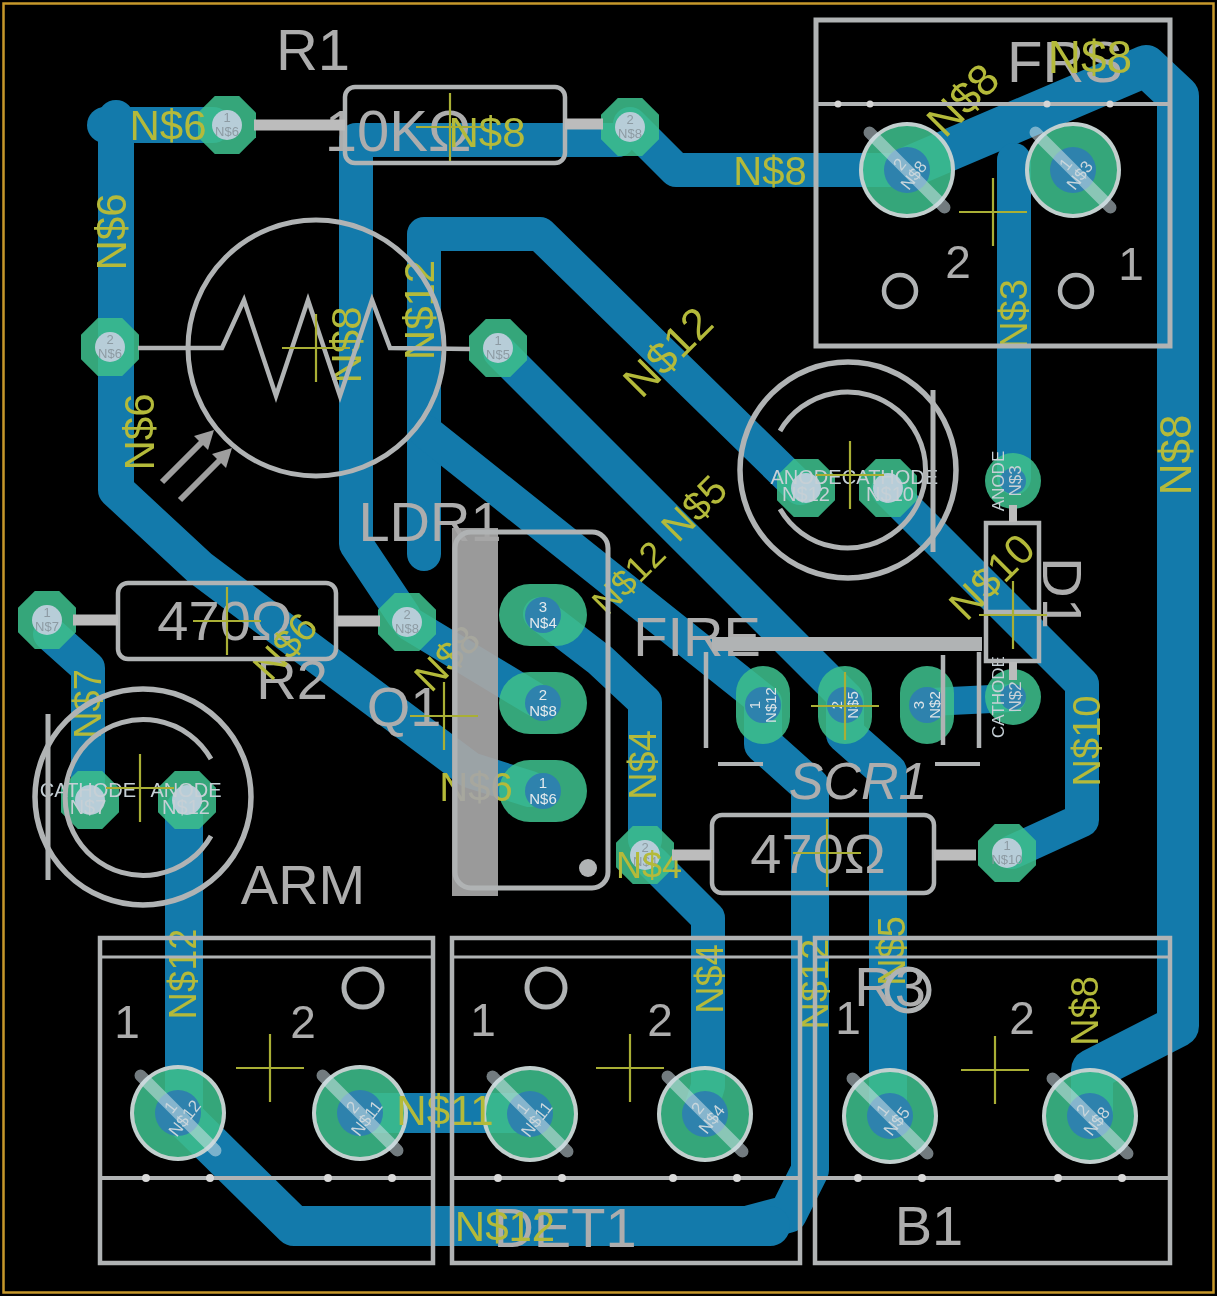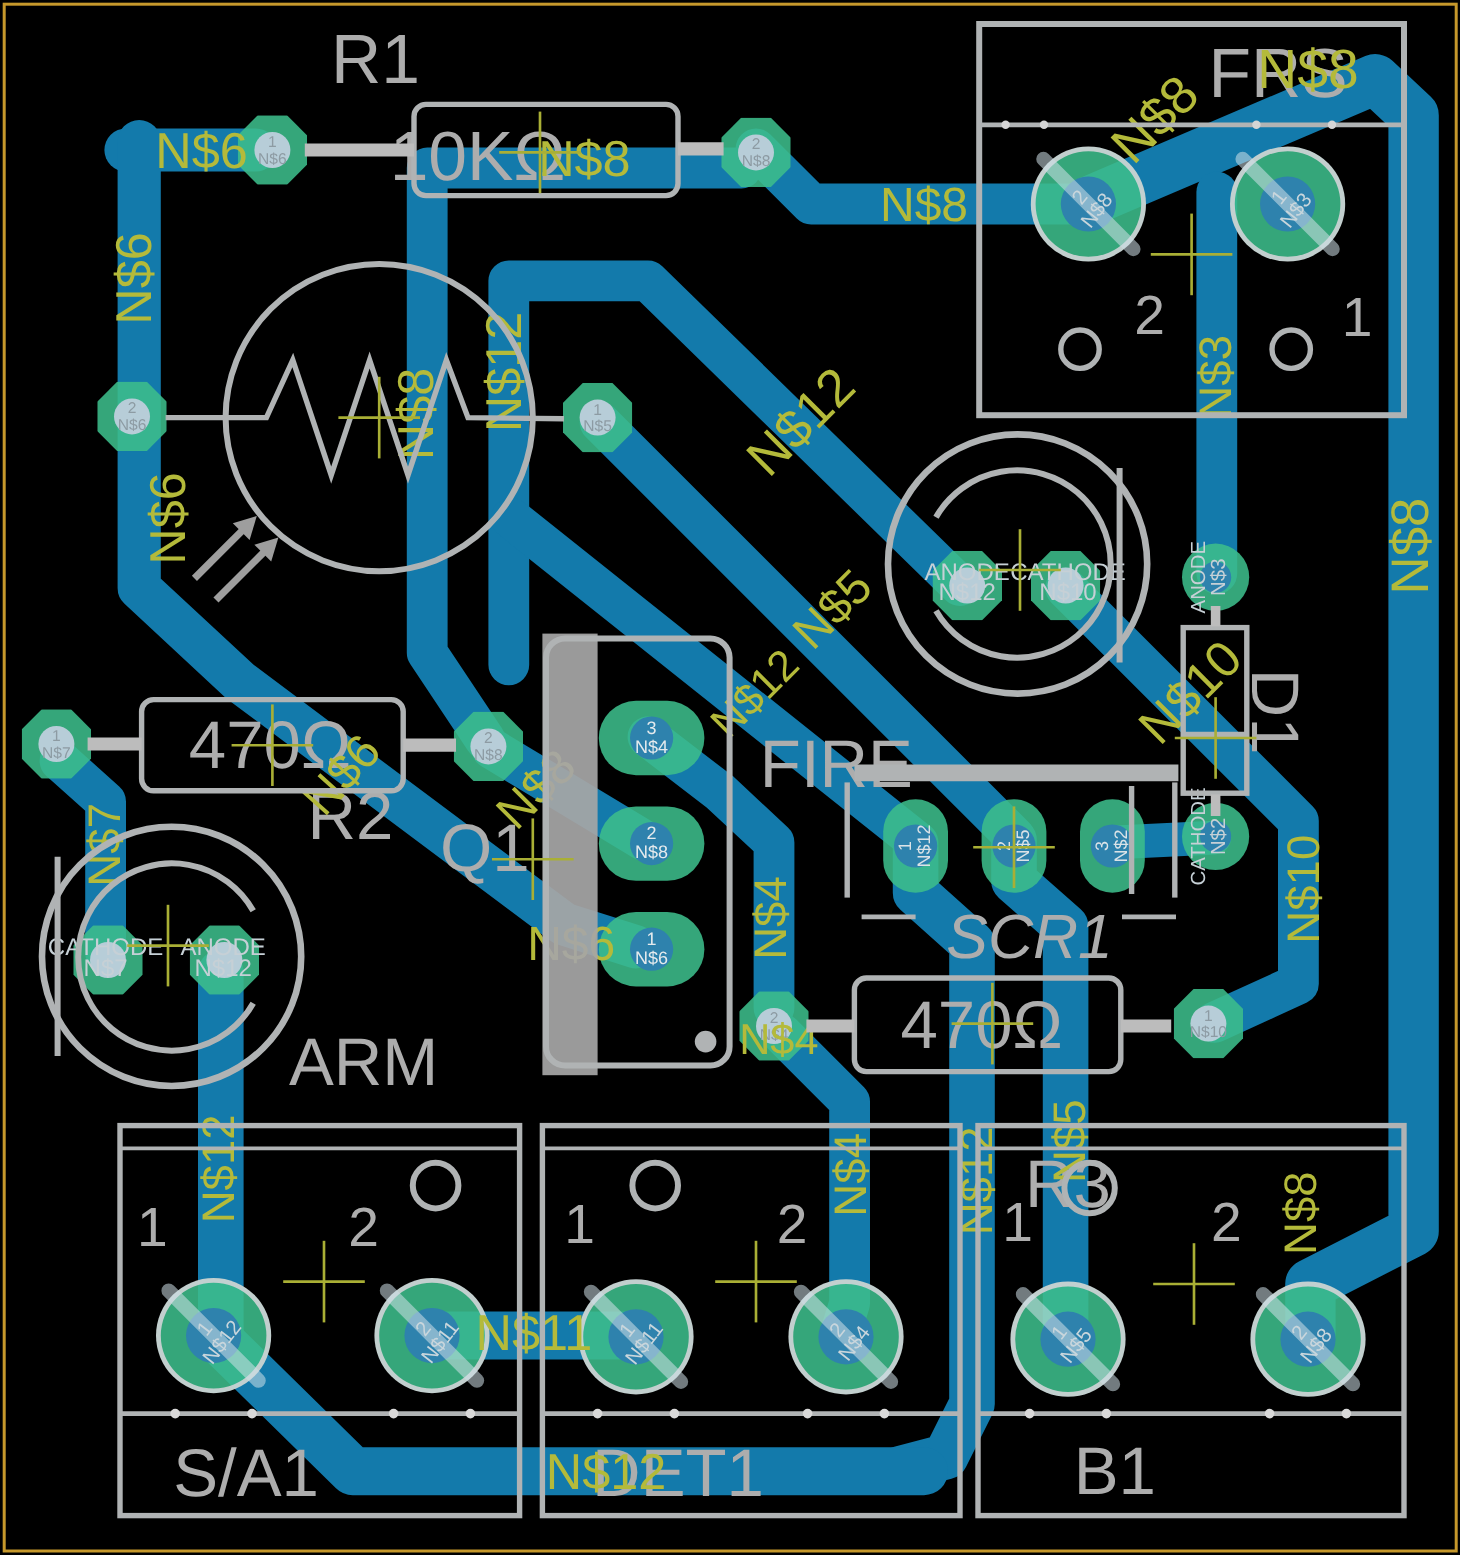--- a/index.html
+++ b/index.html
@@ -60,30 +60,30 @@
       <polyline points="930,702 1012,698" stroke-width="28"></polyline>
       <polyline points="50,634 88,668 88,794" stroke-width="34"></polyline>
       <polyline points="184,810 184,1110" stroke-width="38"></polyline>
     </g>
   </svg>
 
   <div id="objects">
       <div class="silk" style="left: 313px; top: 50px; transform: translate(-50%, -50%); font-size: 58px;">R1</div>
       <div class="silk" style="left: 398px; top: 131px; transform: translate(-50%, -50%); font-size: 58px;">10KΩ</div>
       <div class="silk" style="left: 1065px; top: 62px; transform: translate(-50%, -50%); font-size: 58px;">FRS</div>
+      <div class="silk" style="left: 430px; top: 522px; transform: translate(-50%, -50%); font-size: 56px;">LDR1</div>
       <div class="silk" style="left: 404px; top: 707px; transform: translate(-50%, -50%); font-size: 56px;">Q1</div>
       <div class="silk" style="left: 697px; top: 592px; transform: translate(-50%, -50%); font-size: 56px; margin-top: 45px;">FIRE</div>
       <div class="silk" style="left: 1062px; top: 593px; transform: translate(-50%, -50%) rotate(90deg); font-size: 56px;">D1</div>
       <div class="silk" style="left: 858px; top: 781px; transform: translate(-50%, -50%); font-size: 52px; font-style: italic;">SCR1</div>
       <div class="silk" style="left: 225px; top: 621px; transform: translate(-50%, -50%); font-size: 56px;">470Ω</div>
       <div class="silk" style="left: 292px; top: 680px; transform: translate(-50%, -50%); font-size: 56px;">R2</div>
       <div class="silk" style="left: 303px; top: 885px; transform: translate(-50%, -50%); font-size: 56px;">ARM</div>
       <div class="silk" style="left: 818px; top: 854px; transform: translate(-50%, -50%); font-size: 56px;">470Ω</div>
       <div class="silk" style="left: 890px; top: 987px; transform: translate(-50%, -50%); font-size: 56px;">R3</div>
-      <div class="silk" style="left: 205px; top: 1228px; transform: translate(-50%, -50%); font-size: 56px;">S/A1</div>
       <div class="silk" style="left: 565px; top: 1228px; transform: translate(-50%, -50%); font-size: 56px;">DET1</div>
       <div class="silk" style="left: 929px; top: 1226px; transform: translate(-50%, -50%); font-size: 56px;">B1</div>
       <div class="pin" style="left: 958px; top: 262px; transform: translate(-50%, -50%); font-size: 46px;">2</div>
       <div class="pin" style="left: 1131px; top: 264px; transform: translate(-50%, -50%); font-size: 46px;">1</div>
       <div class="pin" style="left: 127px; top: 1022px; transform: translate(-50%, -50%); font-size: 46px;">1</div>
       <div class="pin" style="left: 303px; top: 1022px; transform: translate(-50%, -50%); font-size: 46px;">2</div>
       <div class="pin" style="left: 483px; top: 1020px; transform: translate(-50%, -50%); font-size: 46px;">1</div>
       <div class="pin" style="left: 660px; top: 1020px; transform: translate(-50%, -50%); font-size: 46px;">2</div>
       <div class="pin" style="left: 848px; top: 1018px; transform: translate(-50%, -50%); font-size: 46px;">1</div>
       <div class="pin" style="left: 1022px; top: 1018px; transform: translate(-50%, -50%); font-size: 46px;">2</div>

